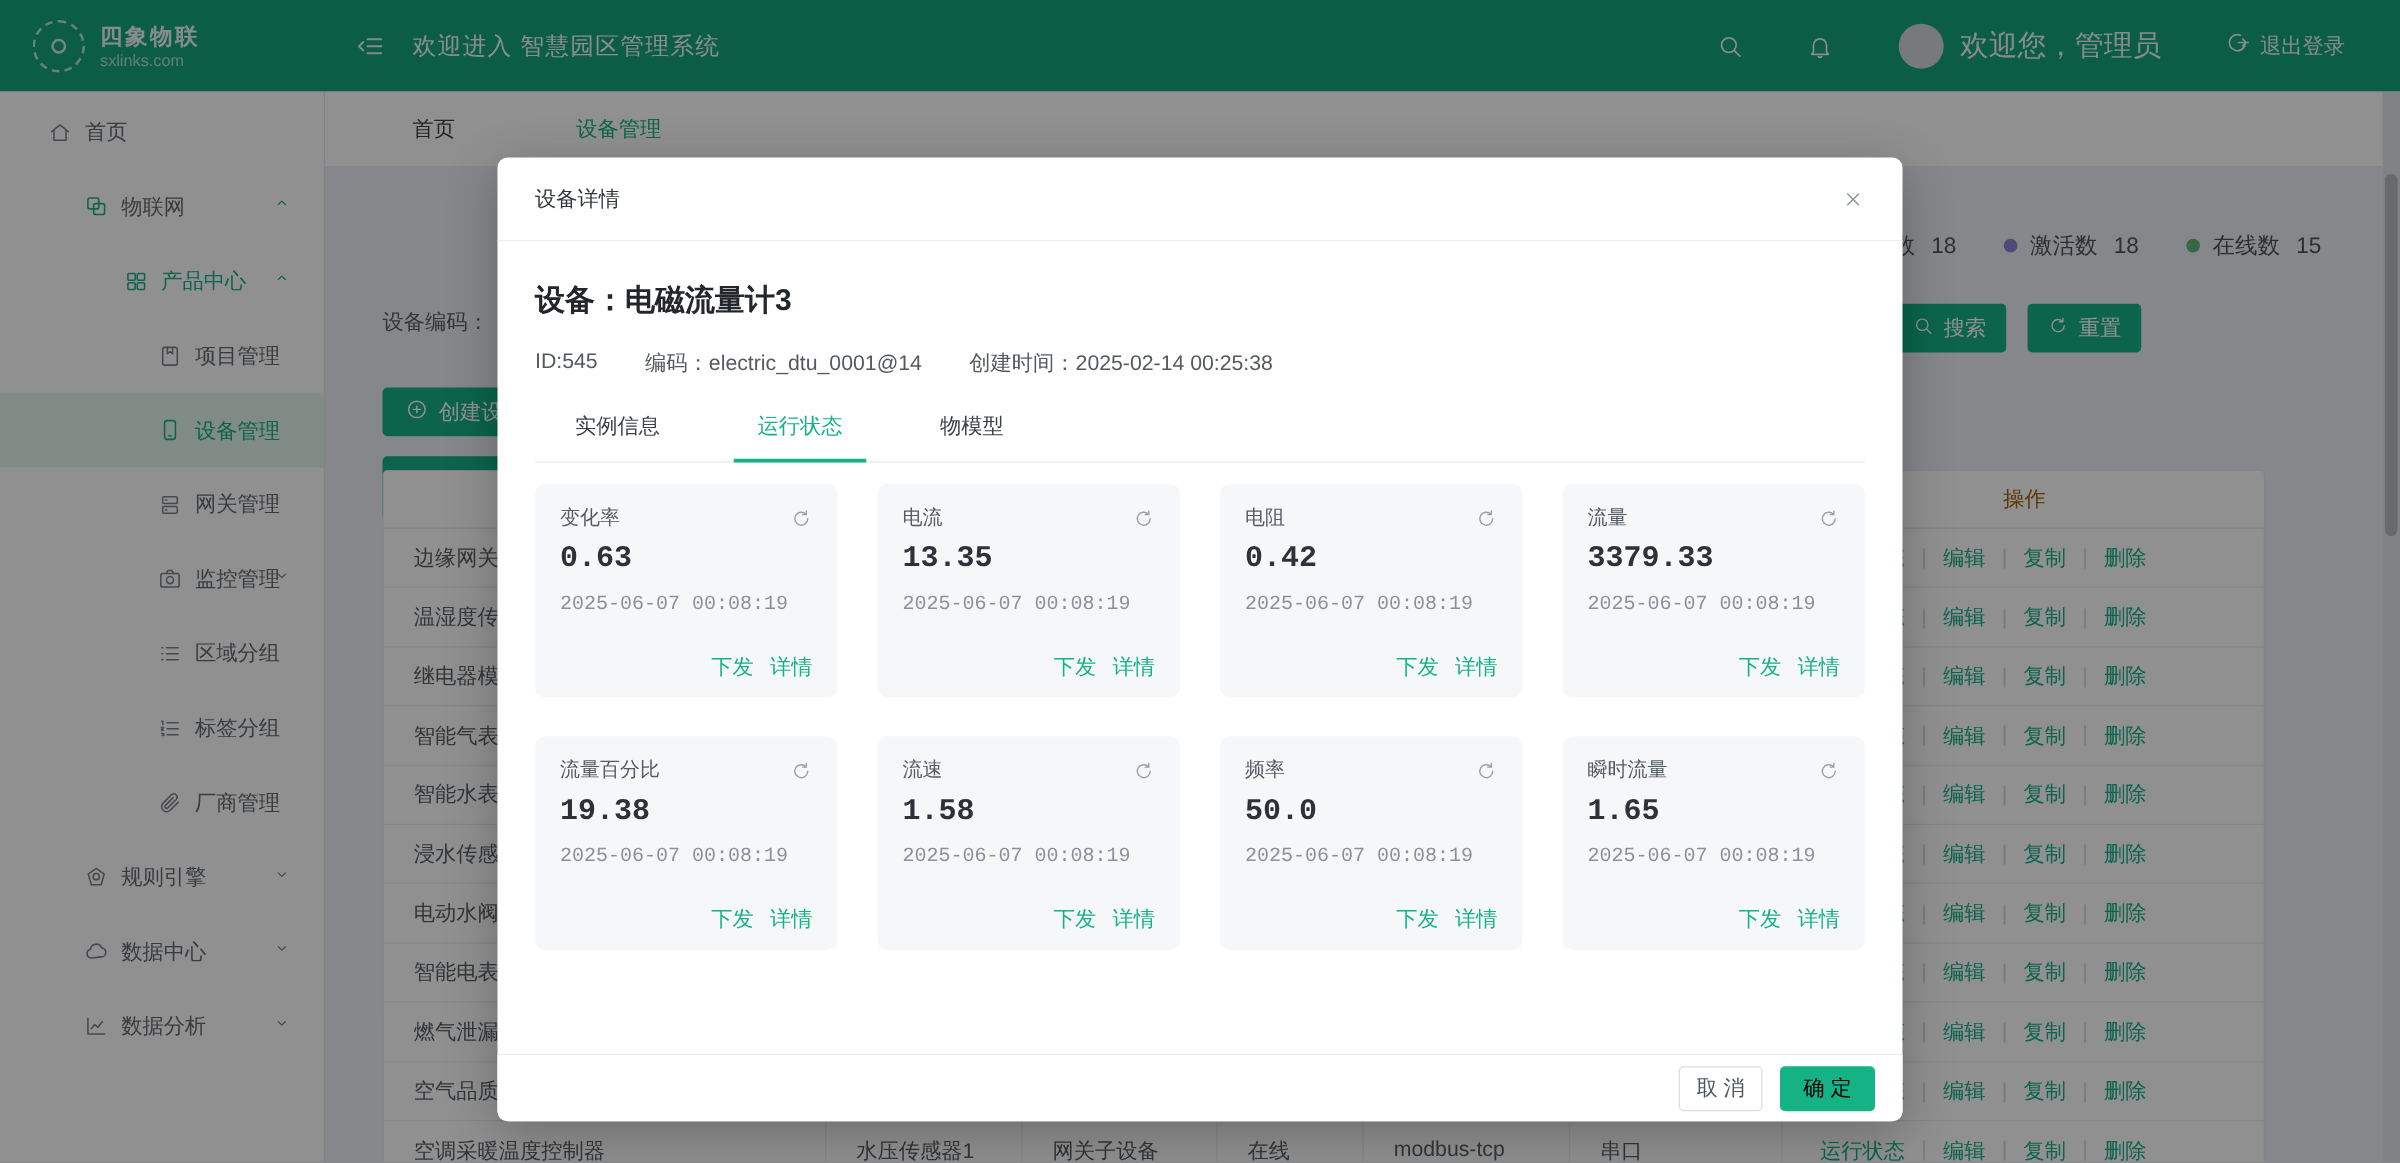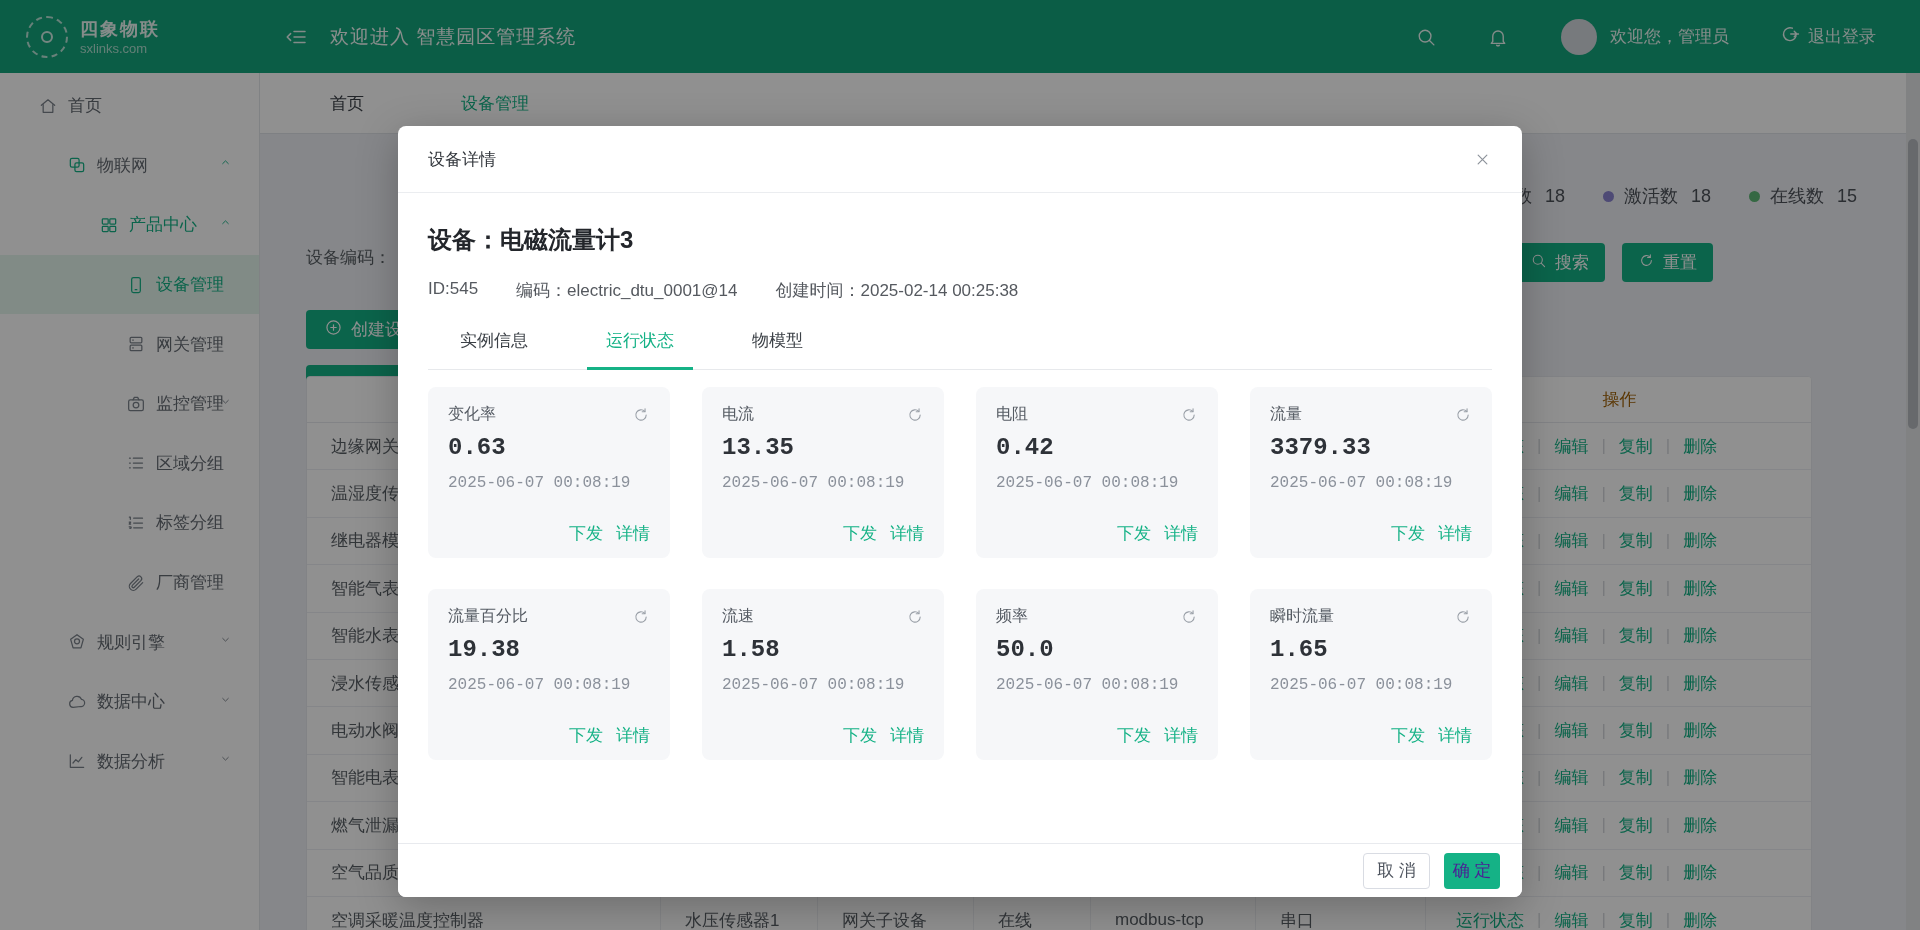--- a/index.html
+++ b/index.html
@@ -14,21 +14,21 @@
   .logo-mark i { position:absolute; left:13px; top:13px; width:12px; height:12px; border:2px solid rgba(255,255,255,.8); border-radius:50%; }
   .logo-text .t1 { font-size:18px; font-weight:bold; color:rgba(255,255,255,.92); letter-spacing:2px; }
   .logo-text .t2 { font-size:13px; color:rgba(255,255,255,.65); }
   .collapse-btn { margin-left:24px; color:rgba(255,255,255,.9); cursor:pointer; display:flex; }
   .collapse-btn .ic { width:24px; height:24px; }
   .sys-title { margin-left:22px; font-size:19px; color:rgba(255,255,255,.95); letter-spacing:1px; }
   .top-right { margin-left:auto; display:flex; align-items:center; margin-right:44px; color:rgba(255,255,255,.92); }
   .top-right .ic { width:22px; height:22px; }
   .tool-gap { margin-left:50px; cursor:pointer; display:flex; }
   .avatar { width:36px; height:36px; border-radius:50%; background:#d3d8dd; margin-left:52px; }
-  .greet { font-size:17px; margin-left:13px; }
+  .greet { font-size:23px; margin-left:13px; }
   .logout { display:flex; align-items:center; gap:7px; margin-left:50px; font-size:17px; cursor:pointer; }
 
   
   .sidebar { position:absolute; top:73px; left:0; bottom:0; width:260px; background:#fff; border-right:1px solid #e3e6ea; z-index:5; padding-top:3px; }
   .side-item { height:59.6px; display:flex; align-items:center; gap:10px; font-size:17px; color:#646a72; cursor:pointer; position:relative; }
   .side-item .ic { color:#7b828b; }
   .side-item.lvl0 { padding-left:38px; }
   .side-item.lvl1 { padding-left:67px; }
   .side-item.lvl2 { padding-left:99px; }
   .side-item.lvl3 { padding-left:126px; }
@@ -94,21 +94,21 @@
   .pc-top { display:flex; align-items:center; justify-content:space-between; }
   .pc-title { font-size:16px; color:#555b63; }
   .pc-refresh { color:#9aa0a8; cursor:pointer; display:flex; }
   .pc-refresh .ic { width:18px; height:18px; }
   .pc-value { margin-top:9px; font-size:24px; font-weight:bold; color:#2e3238; }
   .pc-time { margin-top:13px; font-size:16px; color:#8b919b; }
   .pc-actions { position:absolute; right:20px; bottom:13px; display:flex; gap:13px; font-size:17px; }
   .pc-actions span { color:var(--brand); cursor:pointer; }
   .m-footer { position:absolute; left:0; right:0; bottom:0; height:54px; border-top:1px solid #e8eaee; display:flex; align-items:center; justify-content:flex-end; gap:14px; padding-right:22px; background:#fff; border-radius:0 0 8px 8px; }
   .btn-cancel { width:67px; height:36px; background:#fff; border:1px solid #d9dce3; border-radius:4px; color:#4e545e; font-size:17px; cursor:pointer; font-family:inherit; }
-  .btn-confirm { width:56px; height:36px; background:var(--brand); border:none; border-radius:4px; color:#4c1d95; font-size:17px; cursor:pointer; font-family:inherit;text-align:center; }
+  .btn-confirm { width:76px; height:36px; background:var(--brand); border:none; border-radius:4px; color:#000000; font-size:17px; cursor:pointer; font-family:inherit;text-align:center; }
 </style>
 </head>
 <body>
 
 <header class="topbar">
   <div class="logo-wrap">
     <div class="logo-mark">
         <i></i>
       </div>
     <div class="logo-text">
@@ -172,20 +172,28 @@
         <rect x="4" y="4.5" width="7" height="6.5" rx="1"></rect>
         <rect x="13" y="4.5" width="7" height="6.5" rx="1"></rect>
         <rect x="4" y="13.5" width="7" height="6.5" rx="1"></rect>
         <rect x="13" y="13.5" width="7" height="6.5" rx="1"></rect>
       </svg>
     <span>产品中心</span>
     <span class="chev"><svg class="ic" viewBox="0 0 24 24" fill="none" stroke="currentColor" stroke-width="1.5" stroke-linecap="round" stroke-linejoin="round">
           <path d="M7.5 13.8 12 9.4l4.5 4.4"></path>
         </svg></span>
   </div>
+  <div class="side-item lvl3">
+    <svg class="ic" viewBox="0 0 24 24" fill="none" stroke="currentColor" stroke-width="1.5" stroke-linecap="round" stroke-linejoin="round">
+        <rect x="5" y="3.5" width="14" height="17" rx="2"></rect>
+        <path d="M9.5 3.5v6l2.5-2 2.5 2v-6"></path>
+      </svg>
+    <span>项目管理</span>
+
+  </div>
   <div class="side-item lvl3 active">
     <svg class="ic" viewBox="0 0 24 24" fill="none" stroke="currentColor" stroke-width="1.5" stroke-linecap="round" stroke-linejoin="round">
         <rect x="6.8" y="3" width="10.4" height="18" rx="2.2"></rect>
         <path d="M11 17.6h2"></path>
       </svg>
     <span>设备管理</span>
 
   </div>
   <div class="side-item lvl3">
     <svg class="ic" viewBox="0 0 24 24" fill="none" stroke="currentColor" stroke-width="1.5" stroke-linecap="round" stroke-linejoin="round">

